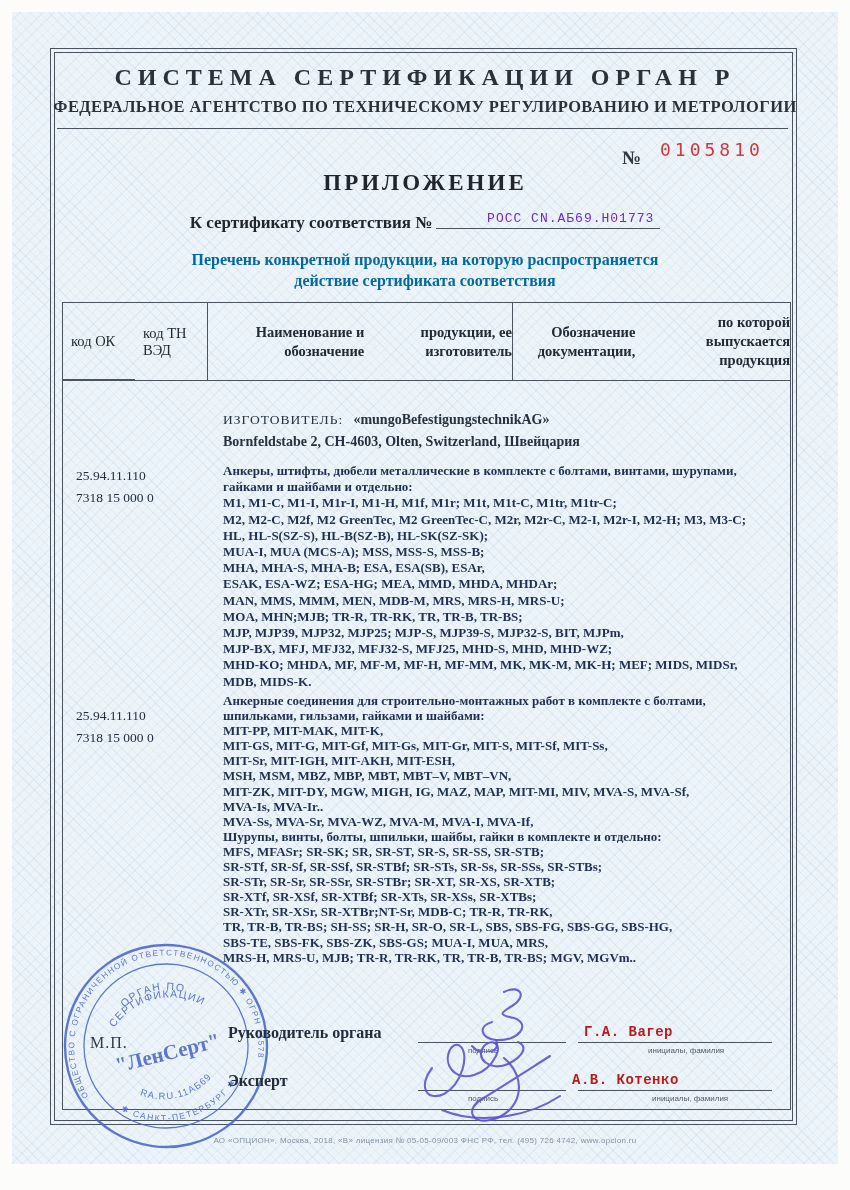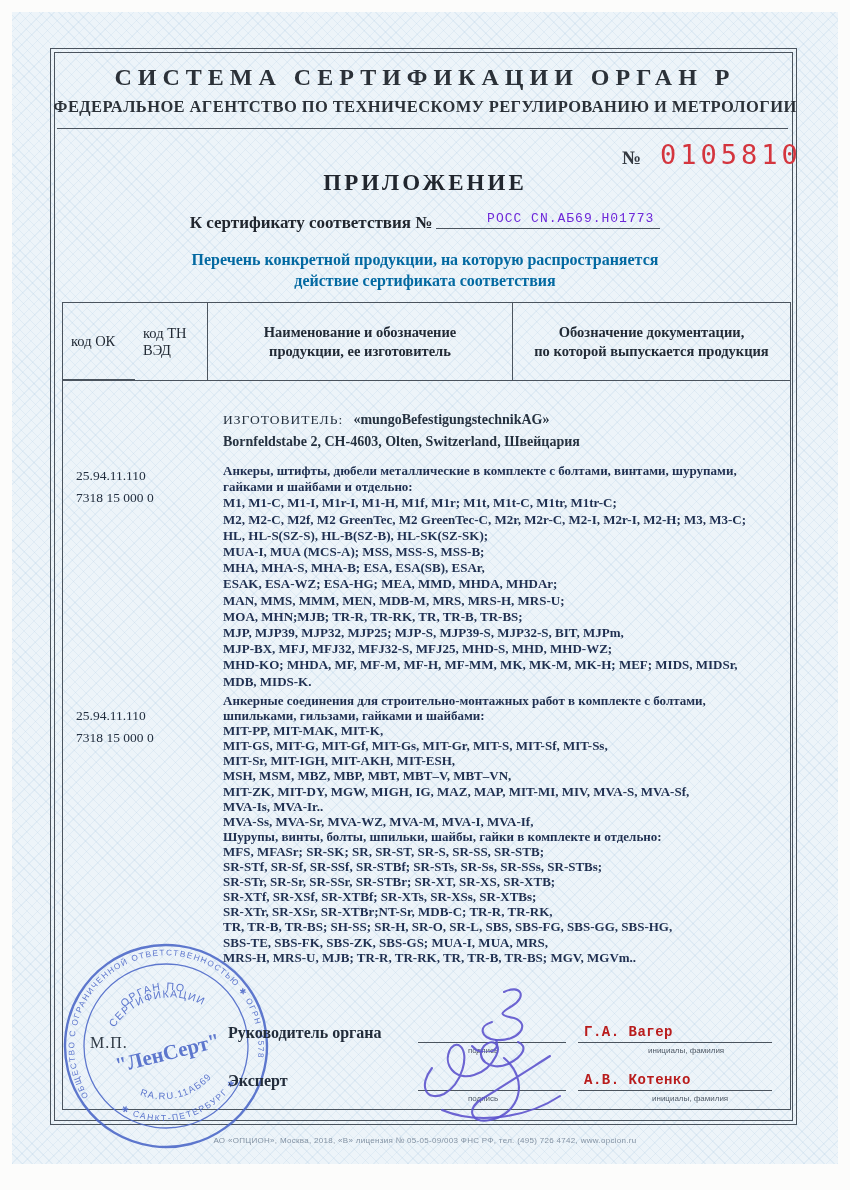--- a/index.html
+++ b/index.html
@@ -14,40 +14,40 @@
   .frame-inner{position:absolute;inset:3px;border:1px solid #4b545e;}
 
   .abs{position:absolute;}
   .center{left:0;width:850px;text-align:center;}
 
   .title1{top:64px;font-size:24px;font-weight:bold;letter-spacing:6px;color:#2b3138;}
   .title2{top:97px;font-size:16.5px;font-weight:bold;letter-spacing:.4px;color:#2b3138;}
   .head-rule{top:128px;left:57px;width:731px;border-top:1.5px solid #4b545e;height:0;}
 
   .no-sign{top:147px;left:622px;font-size:19px;font-weight:bold;color:#343a42;}
-  .blank-number{top:139px;left:660px;font-size:27px;letter-spacing:4px;color:#d4353e;
+  .blank-number{top:139px;left:660px;font-size:18px;letter-spacing:4px;color:#d4353e;
        font-family:"DejaVu Sans Mono","Liberation Mono",monospace;}
 
   .doc-title{top:170px;font-size:23px;font-weight:bold;letter-spacing:3px;color:#21262e;}
   .cert-line{top:213px;}
   .cert-label{font-size:17px;font-weight:bold;color:#21262e;}
   .cert-num{display:inline-block;min-width:212px;border-bottom:1.2px solid #4b545e;
        font-family:"Liberation Mono","DejaVu Sans Mono",monospace;font-size:13px;
        letter-spacing:1px;color:#6d28d9;transform:translateY(-6px);padding:0 6px 2px 6px;text-align:right;}
   .subtitle{top:249px;font-size:16px;font-weight:bold;color:#0369a1;line-height:21px;}
 
   .content-box{left:62px;top:302px;width:727px;height:806px;border:1px solid #4b545e;}
   .thead{position:absolute;left:0;top:0;width:100%;height:78px;display:flex;
        border-bottom:1px solid #4b545e;box-sizing:border-box;font-size:14.5px;color:#222a35;}
   .thead .c1{width:145px;border-right:1px solid #4b545e;box-sizing:border-box;display:flex;flex-direction:row;}
   .thead .c1 > div{flex:1;display:flex;align-items:center;padding-left:8px;box-sizing:border-box;}
   .thead .c1 .top{border-bottom:1px solid #4b545e;}
   .thead .c2{width:305px;border-right:1px solid #4b545e;box-sizing:border-box;}
   .thead .c3{flex:1;}
-  .thead .c2,.thead .c3{display:flex;flex-direction:column;justify-content:center;
+  .thead .c2,.thead .c3{display:flex;flex-direction:row;justify-content:center;
        align-items:center;text-align:right;font-weight:bold;line-height:19px;}
 
   .manufacturer{position:absolute;left:160px;top:106px;width:560px;color:#25313f;font-size:13.5px;line-height:22px;}
   .manufacturer .mk{letter-spacing:1px;}
   .manufacturer b{font-size:14px;}
 
   .product-block{position:absolute;left:0;width:727px;}
   .pb1{top:160px;}
   .pb2{top:390px;}
   .product-block .codes{position:absolute;left:13px;top:2px;width:140px;
@@ -195,21 +195,21 @@
 <div class="abs sig-role" style="left:228px;top:1024px;">Руководитель органа</div>
 <div class="abs sig-line" style="left:418px;top:1042px;width:148px;"></div>
 <div class="abs sig-sub" style="left:468px;top:1046px;">подпись</div>
 <div class="abs sig-name" style="left:584px;top:1024px;">Г.А.  Вагер</div>
 <div class="abs sig-line" style="left:578px;top:1042px;width:194px;"></div>
 <div class="abs sig-sub" style="left:648px;top:1046px;">инициалы, фамилия</div>
 
 <div class="abs sig-role" style="left:228px;top:1072px;">Эксперт</div>
 <div class="abs sig-line" style="left:418px;top:1090px;width:148px;"></div>
 <div class="abs sig-sub" style="left:468px;top:1094px;">подпись</div>
-<div class="abs sig-name" style="left:584px;top:1072px;">А.В.  Котенко</div>
+<div class="abs sig-name" style="left:572px;top:1072px;">А.В.  Котенко</div>
 <div class="abs sig-line" style="left:578px;top:1090px;width:194px;"></div>
 <div class="abs sig-sub" style="left:652px;top:1094px;">инициалы, фамилия</div>
 
 <svg class="abs" style="left:440px;top:982px;width:120px;height:70px;" viewBox="0 0 120 70">
   <path class="sig-ink" d="M 64,10 C 80,2 88,14 72,24 C 60,31 58,33 74,36 C 92,42 78,60 56,58 C 40,56 38,44 52,40"></path>
   <path class="sig-ink" d="M 56,58 C 62,70 42,76 32,64"></path>
 </svg>
 <svg class="abs" style="left:408px;top:1018px;width:180px;height:120px;" viewBox="0 0 180 120">
   <path class="sig-ink" d="M 24,50 C 10,68 18,84 36,76 C 54,66 62,36 52,28 C 44,22 34,40 44,52 C 54,64 78,58 88,38 C 94,26 84,20 76,28 C 66,40 82,54 100,46 C 116,38 120,28 110,24"></path>
   <path class="sig-ink" d="M 96,40 C 122,62 112,96 82,102 C 62,106 58,90 74,81 C 92,70 120,52 142,38"></path>

